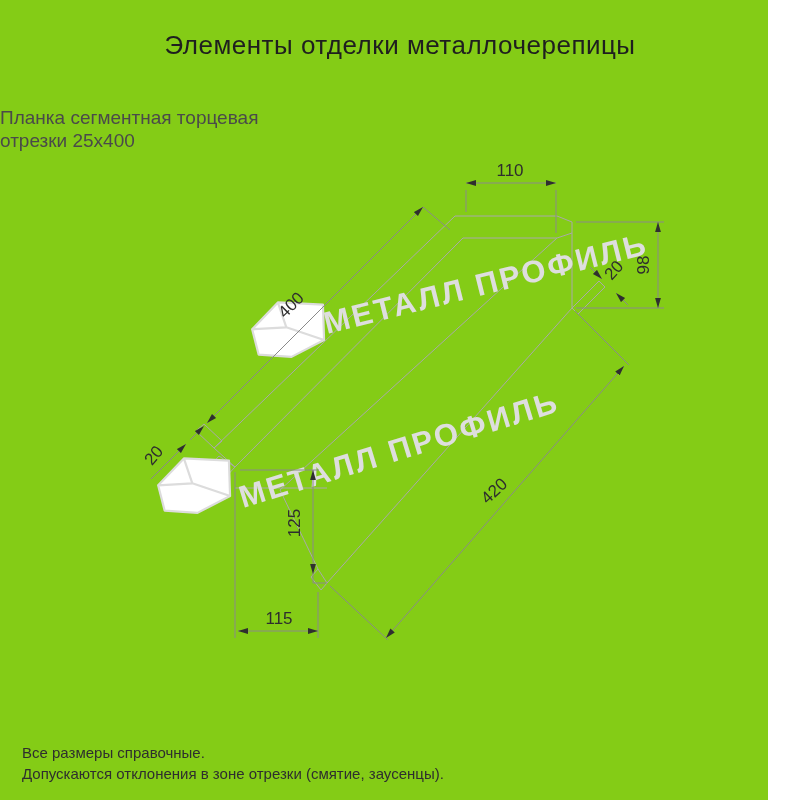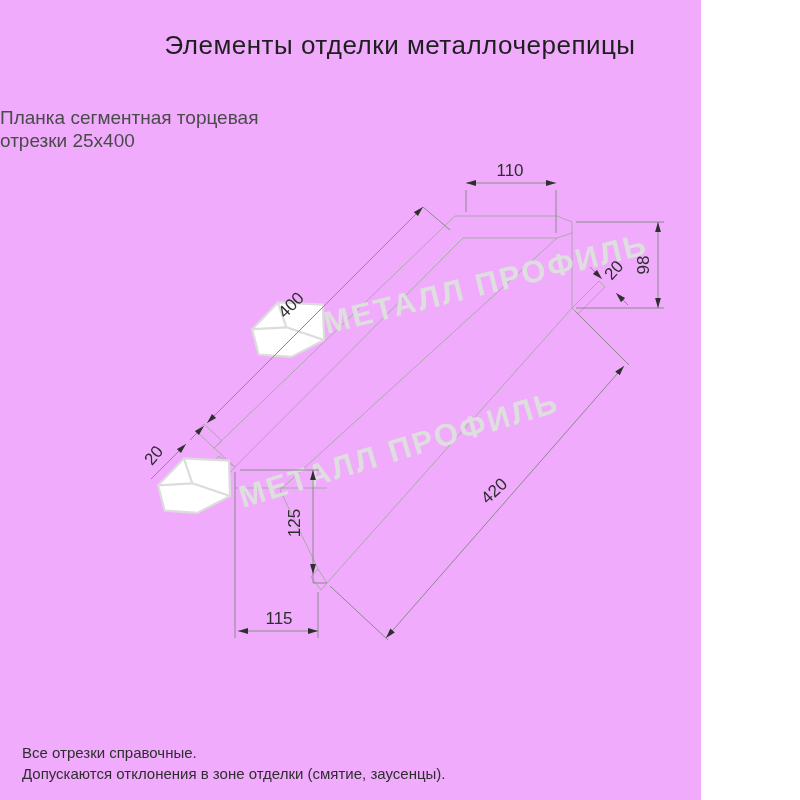--- a/index.html
+++ b/index.html
@@ -1,17 +1,17 @@
 <!DOCTYPE html>
 <html><head>
 <meta charset="utf-8">
 <style>
   html,body{margin:0;padding:0;background:#ffffff;}
   .page{
-    position:relative;width:701px;height:800px;background:#f0abfc;overflow:hidden;
+    position:relative;width:768px;height:800px;background:#84cc16;overflow:hidden;
     font-family:"Liberation Sans", sans-serif;
   }
   .page-title{
     position:absolute;top:30px;left:0;width:800px;text-align:center;
     font-size:26px;font-weight:400;color:#1f1f1f;letter-spacing:0.5px;
   }
   .drawing-subtitle{
     position:absolute;top:106px;left:0;width:800px;
     font-size:19px;font-weight:400;color:#4a4a4a;line-height:23px;
   }
@@ -117,17 +117,17 @@
     </g>
 
     <g>
       <path class="dim-line" d="M235,472 L235,638 M318,592 L318,638"></path>
       <path class="dim-line" d="M238,631 L318,631" marker-start="url(#arrS)" marker-end="url(#arrE)"></path>
       <text class="dim-text" x="279" y="624" text-anchor="middle">115</text>
     </g>
   </svg>
 
   <div class="page-footer">
-    <div>Все отрезки справочные.</div>
-    <div>Допускаются отклонения в зоне отделки (смятие, заусенцы).</div>
+    <div>Все размеры справочные.</div>
+    <div>Допускаются отклонения в зоне отрезки (смятие, заусенцы).</div>
   </div>
 
 </div>
 
 </body></html>

